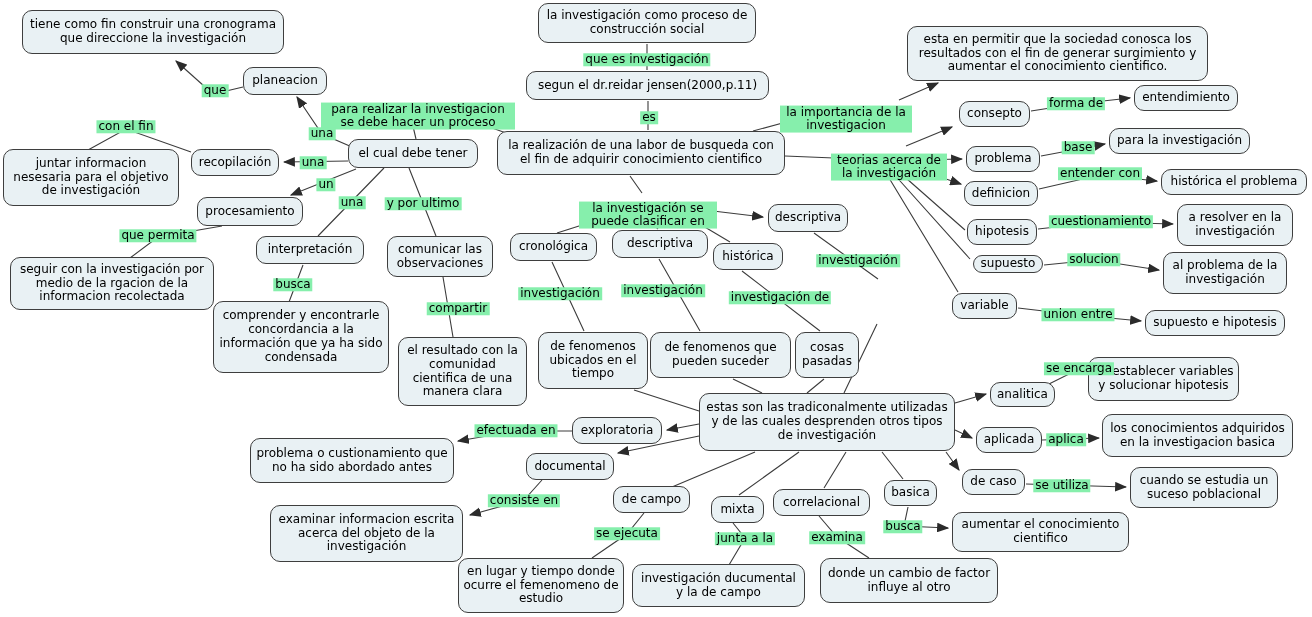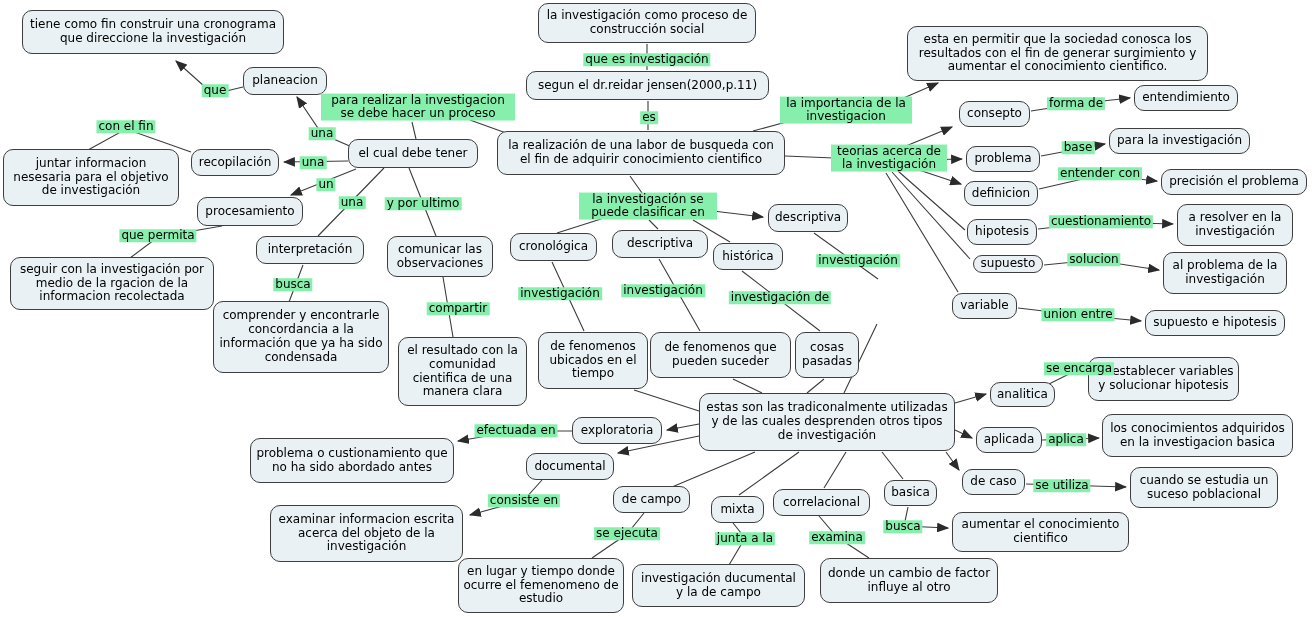--- a/index.html
+++ b/index.html
@@ -6,21 +6,21 @@
   .canvas{position:relative;width:1312px;height:617px;background:#ffffff;
           font-family:"DejaVu Sans","Liberation Sans",sans-serif;overflow:hidden;}
   svg.edges{position:absolute;left:0;top:0;z-index:1;}
   .node{position:absolute;box-sizing:border-box;z-index:2;
         display:flex;align-items:center;justify-content:center;text-align:center;
         background:#e9f1f4;border:1.4px solid #3e3e3e;border-radius:10px;
         font-size:12px;line-height:1.16;color:#000;padding:1px 4px;}
   .label{position:absolute;z-index:3;transform:translate(-50%,-50%);
          background:#86efac;font-size:12px;line-height:1.12;color:#000;
          white-space:nowrap;text-align:center;padding:0 2px;}
-  .label.wrap{white-space:normal;}
+  .label.wrap{white-space:normal;margin-top:9px;}
 </style>
 </head>
 <body>
 
 <div class="canvas">
 
   <svg class="edges" width="1312" height="617" viewBox="0 0 1312 617">
     <defs>
       <marker id="arw" viewBox="0 0 10 8" refX="9" refY="4" markerWidth="11" markerHeight="9" orient="auto">
         <path d="M0,0 L10,4 L0,8 z" fill="#2b2b2b"></path>
@@ -114,21 +114,21 @@
   <div class="node" style="left:650px;top:332px;width:141px;height:46px">de fenomenos que pueden suceder</div>
   <div class="node" style="left:795px;top:332px;width:64px;height:46px">cosas pasadas</div>
   <div class="node" style="left:959px;top:101px;width:71px;height:26px">consepto</div>
   <div class="node" style="left:966px;top:146px;width:74px;height:26px">problema</div>
   <div class="node" style="left:964px;top:181px;width:74px;height:25px">definicion</div>
   <div class="node" style="left:967px;top:219px;width:70px;height:26px">hipotesis</div>
   <div class="node" style="left:973px;top:255px;width:70px;height:18px">supuesto</div>
   <div class="node" style="left:952px;top:293px;width:65px;height:26px">variable</div>
   <div class="node" style="left:1134px;top:85px;width:104px;height:26px">entendimiento</div>
   <div class="node" style="left:1109px;top:128px;width:141px;height:26px">para la investigación</div>
-  <div class="node" style="left:1161px;top:169px;width:146px;height:26px">precisión el problema</div>
+  <div class="node" style="left:1161px;top:169px;width:146px;height:26px">histórica el problema</div>
   <div class="node" style="left:1163px;top:252px;width:124px;height:42px">al problema de la investigación</div>
   <div class="node" style="left:1177px;top:204px;width:116px;height:42px">a resolver en la investigación</div>
   <div class="node" style="left:1145px;top:310px;width:140px;height:26px">supuesto e hipotesis</div>
   <div class="node" style="left:699px;top:393px;width:256px;height:58px">estas son las tradiconalmente utilizadas y de las cuales desprenden otros tipos de investigación</div>
   <div class="node" style="left:990px;top:382px;width:65px;height:25px">analitica</div>
   <div class="node" style="left:976px;top:427px;width:66px;height:26px">aplicada</div>
   <div class="node" style="left:962px;top:469px;width:63px;height:26px">de caso</div>
   <div class="node" style="left:884px;top:480px;width:53px;height:26px">basica</div>
   <div class="node" style="left:1088px;top:357px;width:151px;height:44px">de establecer variables y solucionar hipotesis</div>
   <div class="node" style="left:1102px;top:414px;width:191px;height:43px">los conocimientos adquiridos en la investigacion basica</div>

